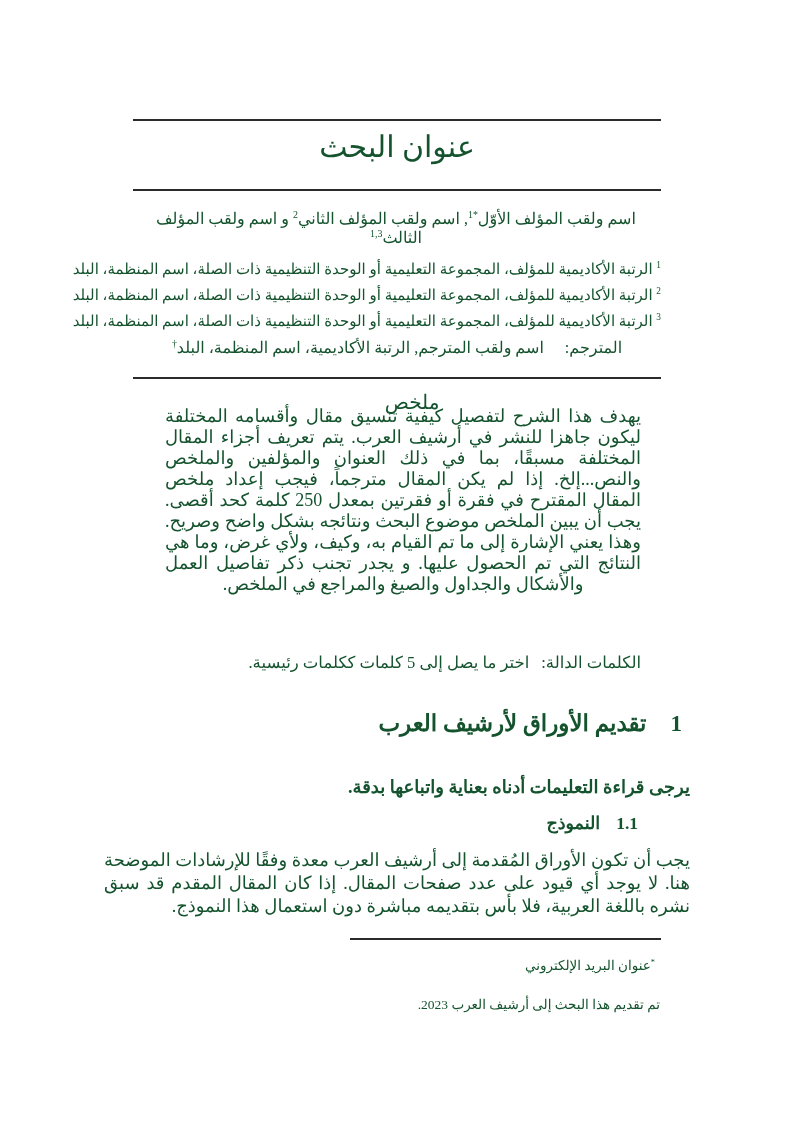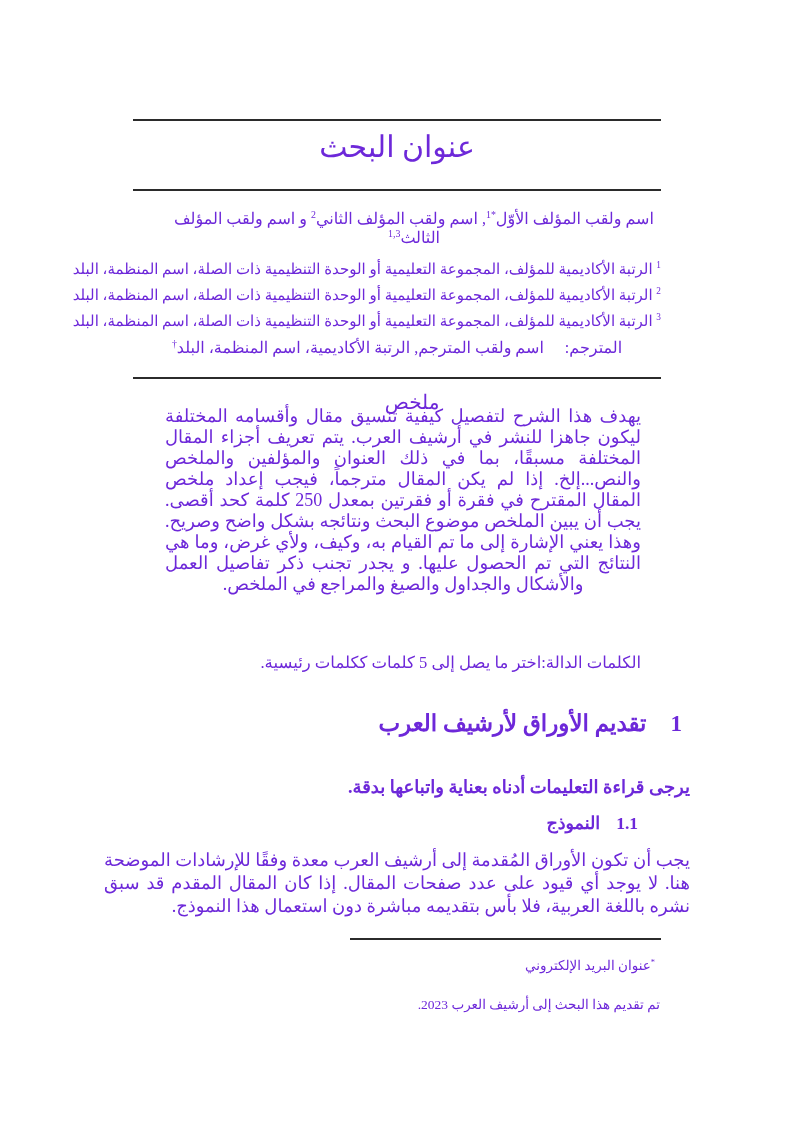--- a/index.html
+++ b/index.html
@@ -1,38 +1,38 @@
 <!DOCTYPE html>
 <html lang="ar" dir="rtl"><head>
 <meta charset="utf-8">
 <style>
   html,body { margin:0; padding:0; background:#ffffff; }
   .page {
     position:relative;
     width:794px; height:1123px;
     background:#ffffff;
-    color:#6d28d9;
+    color:#14532d;
     font-family:"Liberation Serif","DejaVu Serif",serif;
     direction:rtl;
     overflow:hidden;
   }
   .rule { position:absolute; left:133px; width:528px; height:2px; background:#2b2b2b; }
   .rule-top { top:119px; }
   .rule-mid { top:189px; }
   .rule-bottom { top:377px; }
 
   .title {
     position:absolute; top:129px; left:133px; width:528px;
     text-align:center; font-size:30px; font-weight:normal;
   }
 
   sup { font-size:62%; line-height:0; vertical-align:super; }
 
   .authors {
-    position:absolute; top:209px; left:150px; width:528px;
+    position:absolute; top:209px; left:132px; width:528px;
     text-align:center; font-size:16px;
   }
 
   .affils {
     position:absolute; top:256px; left:133px; width:528px;
     font-size:15px; line-height:26px; text-align:left;
   }
   .affil-line { white-space:nowrap; }
 
   .translator {
@@ -48,21 +48,21 @@
   .abstract-body {
     position:absolute; top:406px; left:165px; width:476px;
     font-size:18px; line-height:21px;
     text-align:justify; text-align-last:center;
   }
 
   .keywords {
     position:absolute; top:653px; left:165px; width:476px;
     text-align:right; font-size:16.5px;
   }
-  .keywords-label { }
+  .keywords-label { margin-left:12px; }
 
   .section-heading {
     position:absolute; top:710px; left:104px; width:578px;
     font-size:23px; font-weight:bold; text-align:right;
   }
   .sec-num { margin-left:24px; }
 
   .p1 {
     position:absolute; top:776px; left:104px; width:586px;
     font-size:18px; text-align:right;font-weight:bold;

